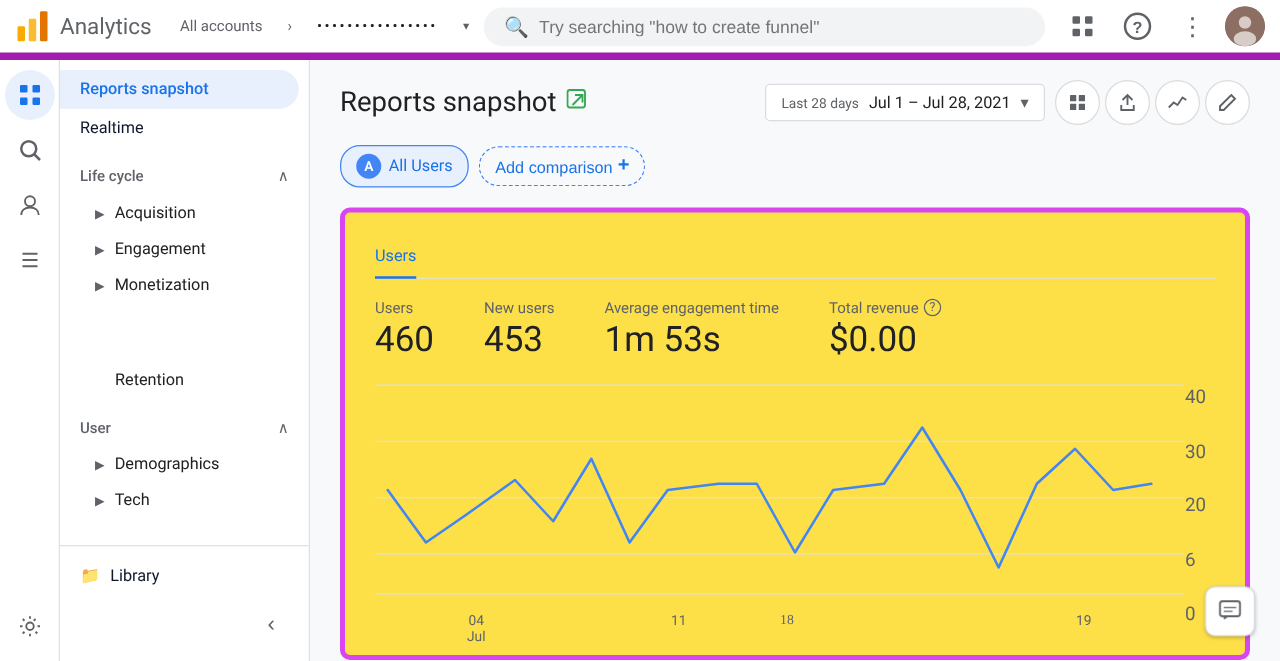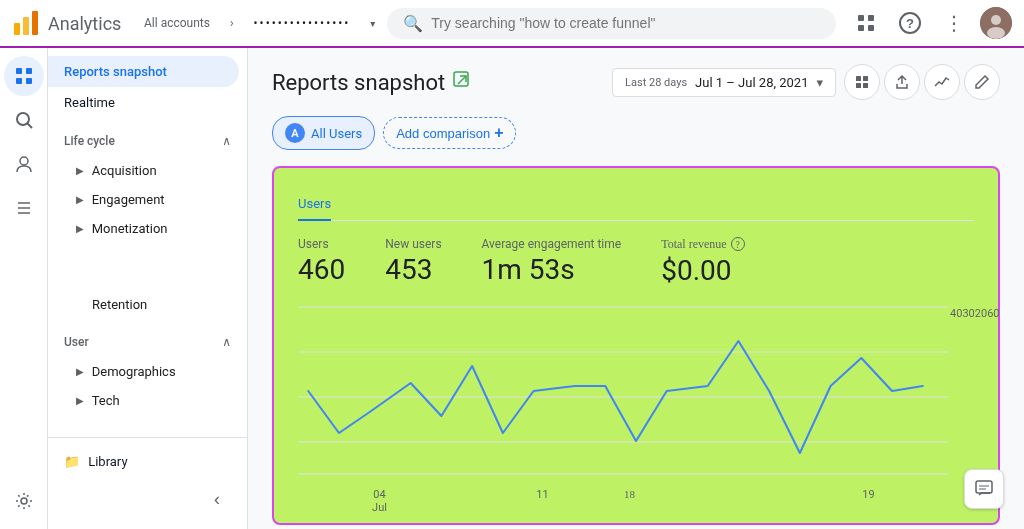--- a/index.html
+++ b/index.html
@@ -1,21 +1,21 @@
 <!DOCTYPE html>
 <html><head>
   <meta charset="utf-8">
   <style>
     * { box-sizing: border-box; margin: 0; padding: 0; }
     body { font-family: 'Google Sans', Roboto, Arial, sans-serif; font-size: 14px; background: #f8f9fa; color: #202124; height: 529px; width: 1024px; overflow: hidden; }
 
     
     .topbar {
       display: flex; align-items: center; height: 48px; background: #fff;
-      border-bottom: 2px solid #a21caf; padding: 0 12px; gap: 12px; z-index: 10;
+      border-bottom: 6px solid #a21caf; padding: 0 12px; gap: 12px; z-index: 10;
     }
     .logo-area { display: flex; align-items: center; gap: 8px; min-width: 120px; }
     .logo-text { font-size: 18px; color: #5f6368; font-weight: 400; }
     .account-selector { display: flex; align-items: center; gap: 20px; font-size: 12px; color: #5f6368; cursor: pointer; }
     .account-selector .account-name { font-size: 12px; color: #202124; max-width: 140px; overflow: hidden; text-overflow: ellipsis; white-space: nowrap; }
     .account-arrow { font-size: 10px; color: #5f6368; }
     .search-bar {
       flex: 1; display: flex; align-items: center; background: #f1f3f4;
       border-radius: 24px; padding: 6px 16px; gap: 8px; max-width: 520px;
     }
@@ -97,38 +97,38 @@
       display: flex; align-items: center; justify-content: center; color: #fff; font-size: 11px; font-weight: 600;
     }
     .add-comparison-btn {
       display: flex; align-items: center; gap: 4px; padding: 6px 12px;
       background: transparent; border-radius: 16px; font-size: 13px; color: #1a73e8;
       border: 1px dashed #4285f4; cursor: pointer;
     }
 
     
     .metrics-card {
-      background: #bef264; border-radius: 8px; border: 2px solid #d946ef; padding: 20px 24px;
+      background: #fde047; border-radius: 8px; border: 4px solid #d946ef; padding: 20px 24px;
     }
     .metrics-tabs { display: flex; border-bottom: 1px solid #e0e0e0; margin-bottom: 16px; }
     .metrics-tab {
       padding: 8px 0; margin-right: 24px; font-size: 13px; color: #5f6368; cursor: pointer;
       border-bottom: 2px solid transparent; margin-bottom: -1px;
     }
     .metrics-tab.active { color: #1a73e8; border-bottom-color: #1a73e8; }
     .metrics-row { display: flex; gap: 40px; margin-bottom: 16px; }
     .metric-item { display: flex; flex-direction: column; gap: 2px; }
     .metric-label { font-size: 12px; color: #5f6368; display: flex; align-items: center; gap: 4px; }
     .metric-value { font-size: 28px; font-weight: 400; color: #202124; }
 
     
     .chart-area { position: relative; height: 200px; }
     .chart-y-labels {
       position: absolute; right: 0; top: 0; height: 100%; display: flex;
-      flex-direction: row; justify-content: space-between; font-size: 11px; color: #5f6368; padding: 4px 0;
+      flex-direction: column; justify-content: space-between; font-size: 15px; color: #5f6368; padding: 4px 0;
     }
     .chart-x-labels {
       display: flex; justify-content: space-around; font-size: 11px; color: #5f6368; margin-top: 4px;
       padding: 0 24px;
     }
 
     
     .floating-btn {
       position: fixed; bottom: 20px; right: 20px; width: 40px; height: 40px;
       background: #fff; border: 1px solid #dadce0; border-radius: 8px;
@@ -357,21 +357,21 @@
         </div>
         <div class="metric-item">
           <span class="metric-label">New users</span>
           <span class="metric-value">453</span>
         </div>
         <div class="metric-item">
           <span class="metric-label">Average engagement time</span>
           <span class="metric-value">1m 53s</span>
         </div>
         <div class="metric-item">
-          <span class="metric-label" style="display:flex;align-items:flex-start;gap:4px;font-family:Liberation Serif, serif;">
+          <span class="metric-label" style="display:flex;align-items:flex-start;gap:4px;">
             <span>Total revenue</span>
             <span style="width:14px;height:14px;border-radius:50%;border:1px solid #5f6368;display:inline-flex;align-items:center;justify-content:center;font-size:10px;cursor:pointer;">?</span>
           </span>
           <span class="metric-value">$0.00</span>
         </div>
       </div>
 
       <div class="chart-area">
         <svg width="100%" height="180" viewBox="0 0 660 180" preserveAspectRatio="none">
 

